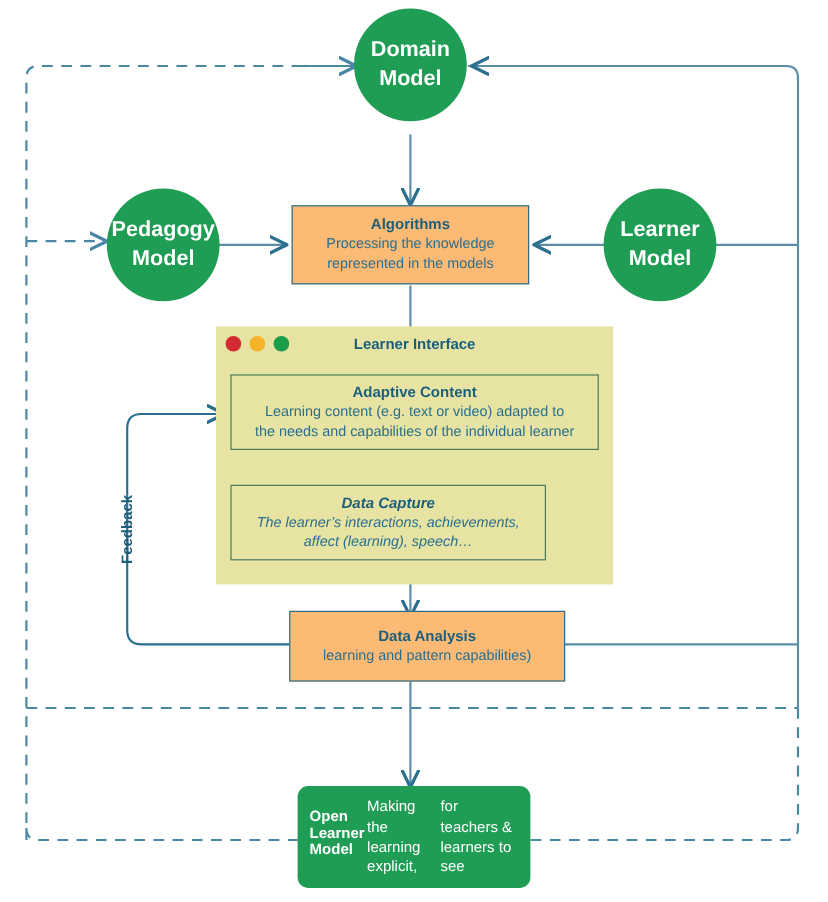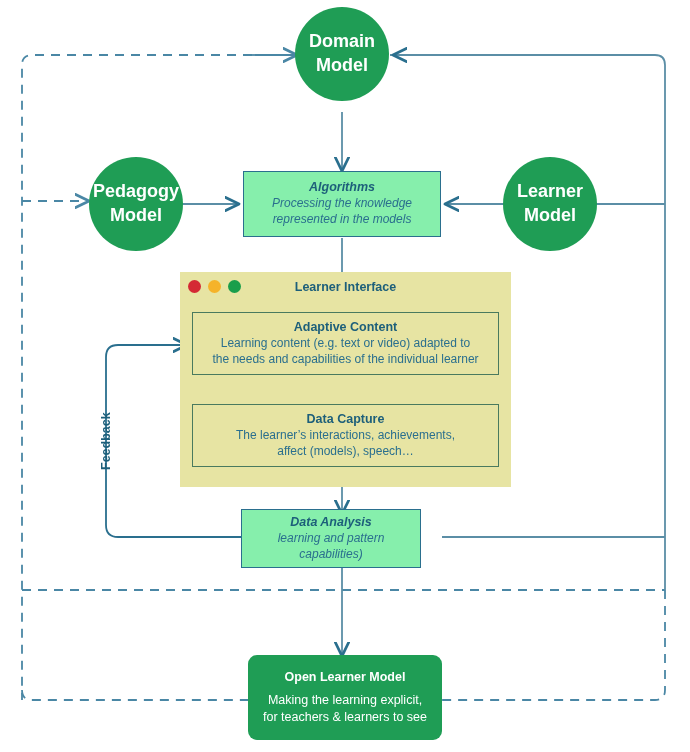--- a/index.html
+++ b/index.html
@@ -14,27 +14,26 @@
     background:#1f9d55;
     color:#ffffff;
     display:flex;align-items:center;justify-content:center;
     text-align:center;
     font-weight:bold;
     font-size:18px;
     line-height:1.32;
   }
 
   .boxwhite{
-    background:#86efac;
+    background:#fdba74;
     border:1.4px solid #2a6f8e;
     color:#1d5f7a;
     text-align:center;
     display:flex;flex-direction:column;align-items:center;justify-content:center;
     padding:5px 8px;
-    font-style:italic;
   }
   .boxwhite .ttl{font-weight:bold;font-size:12.5px;color:#1d5f7a;margin-bottom:2px;}
   .boxwhite .sub{font-size:12px;color:#2a6f8e;line-height:1.33;}
 
   .interface-panel{
     background:#e7e4a3;
   }
   .iface-title{
     position:absolute;left:0;top:0;width:100%;height:30px;
     display:flex;align-items:center;justify-content:center;
@@ -55,22 +54,22 @@
     padding:5px 8px;
     box-sizing:border-box;
   }
   .boxinner .ttl{font-weight:bold;font-size:12.5px;color:#1d5f7a;margin-bottom:2px;}
   .boxinner .sub{font-size:12px;color:#2a6f8e;line-height:1.33;}
 
   .rounded-green{
     background:#1f9d55;
     border-radius:9px;
     color:#ffffff;
-    text-align:center;
-    display:flex;flex-direction:column;align-items:center;justify-content:center;
+    text-align:left;
+    display:flex;flex-direction:row;align-items:center;justify-content:center;
     padding:6px 10px;
     box-sizing:border-box;
   }
   .rounded-green .ttl{font-weight:bold;font-size:12.5px;margin-bottom:8px;}
   .rounded-green .sub{font-size:12.5px;line-height:1.35;}
 
   .feedback-label{
     position:absolute;
     color:#1d5f7a;
     font-weight:bold;
@@ -168,28 +167,28 @@
     </div>
 
     <div class="iface-title">Learner Interface</div>
 
     <div class="boxinner" style="position:absolute;left:12px;top:40px;width:307px;height:63px;">
       <div class="ttl">Adaptive Content</div>
       <div class="sub">Learning content (e.g. text or video) adapted to</div>
       <div class="sub">the needs and capabilities of the individual learner</div>
     </div>
 
-    <div class="boxinner" style="position:absolute;left:12px;top:132px;width:307px;height:63px;">
+    <div class="boxinner" style="position:absolute;left:12px;top:132px;width:263px;height:63px;font-style:italic;">
       <div class="ttl">Data Capture</div>
       <div class="sub">The learner’s interactions, achievements,</div>
-      <div class="sub">affect (models), speech…</div>
+      <div class="sub">affect (learning), speech…</div>
     </div>
   </div>
 
-  <div class="node boxwhite" style="left:241px;top:509px;width:180px;height:59px;">
+  <div class="node boxwhite" style="left:241px;top:509px;width:230px;height:59px;">
     <div class="ttl">Data Analysis</div>
     <div class="sub">learning and pattern capabilities)</div>
   </div>
 
   <div class="node rounded-green" style="left:248px;top:655px;width:194px;height:85px;">
     <div class="ttl">Open Learner Model</div>
     <div class="sub">Making the learning explicit,</div>
     <div class="sub">for teachers &amp; learners to see</div>
   </div>
 

